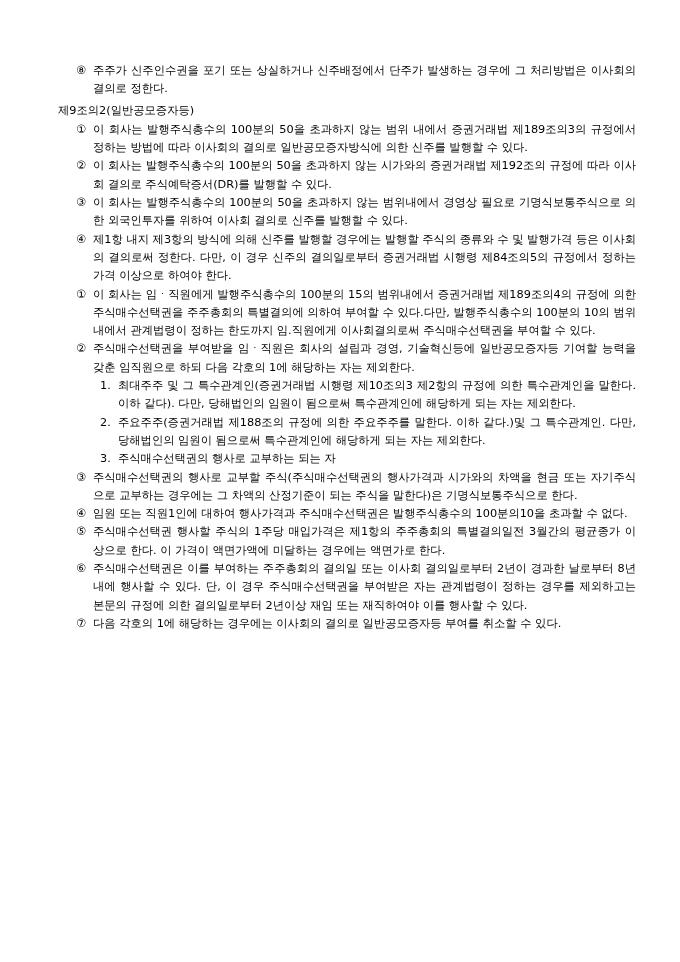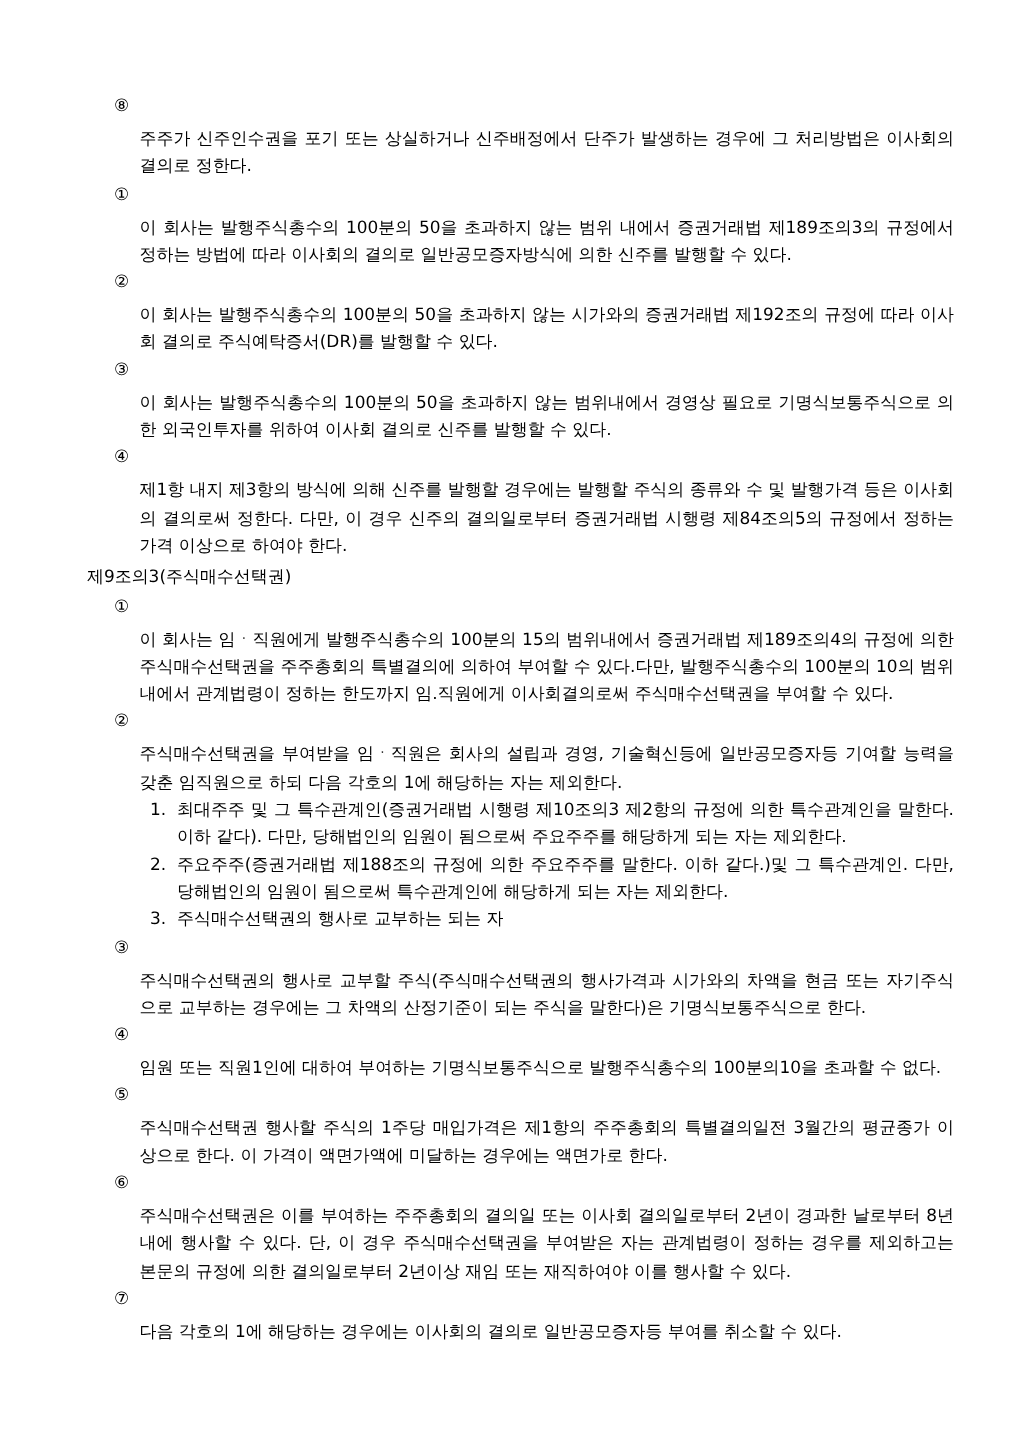--- a/index.html
+++ b/index.html
@@ -39,21 +39,20 @@
     width: 17px;
     text-align: left;
     line-height: 1.62;
   }
   .item .body {
     flex: 1 1 auto;
     text-align: justify;
     text-justify: inter-character;
     word-break: break-all;
     line-height: 1.62;
-    margin-top: 22px;
   }
   
   .subitem {
     display: flex;
     align-items: flex-start;
     margin: 0 0 0 42px;
   }
   .subitem .marker {
     flex: 0 0 auto;
     width: 18px;
@@ -73,69 +72,69 @@
 </head>
 <body>
 
 <div class="page">
 
   <div class="item top-item">
     <span class="marker">⑧</span>
     <span class="body">주주가 신주인수권을 포기 또는 상실하거나 신주배정에서 단주가 발생하는 경우에 그 처리방법은 이사회의 결의로 정한다.</span>
   </div>
 
+  <div class="section-head">제9조의2(일반공모증자등)</div>
 
   <div class="item">
     <span class="marker">①</span>
     <span class="body">이 회사는 발행주식총수의 100분의 50을 초과하지 않는 범위 내에서 증권거래법 제189조의3의 규정에서 정하는 방법에 따라 이사회의 결의로 일반공모증자방식에 의한 신주를 발행할 수 있다.</span>
   </div>
   <div class="item">
     <span class="marker">②</span>
     <span class="body">이 회사는 발행주식총수의 100분의 50을 초과하지 않는 시가와의 증권거래법 제192조의 규정에 따라 이사회 결의로 주식예탁증서(DR)를 발행할 수 있다.</span>
   </div>
   <div class="item">
     <span class="marker">③</span>
     <span class="body">이 회사는 발행주식총수의 100분의 50을 초과하지 않는 범위내에서 경영상 필요로 기명식보통주식으로 의한 외국인투자를 위하여 이사회 결의로 신주를 발행할 수 있다.</span>
   </div>
   <div class="item">
     <span class="marker">④</span>
     <span class="body">제1항 내지 제3항의 방식에 의해 신주를 발행할 경우에는 발행할 주식의 종류와 수 및 발행가격 등은 이사회의 결의로써 정한다. 다만, 이 경우 신주의 결의일로부터 증권거래법 시행령 제84조의5의 규정에서 정하는 가격 이상으로 하여야 한다.</span>
   </div>
 
-  <div class="section-head">제9조의3(주식매수선택권)</div>
 
   <div class="item">
     <span class="marker">①</span>
     <span class="body">이 회사는 임ㆍ직원에게 발행주식총수의 100분의 15의 범위내에서 증권거래법 제189조의4의 규정에 의한 주식매수선택권을 주주총회의 특별결의에 의하여 부여할 수 있다.다만, 발행주식총수의 100분의 10의 범위내에서 관계법령이 정하는 한도까지 임.직원에게 이사회결의로써 주식매수선택권을 부여할 수 있다.</span>
   </div>
 
   <div class="item">
     <span class="marker">②</span>
     <span class="body">주식매수선택권을 부여받을 임ㆍ직원은 회사의 설립과 경영, 기술혁신등에 일반공모증자등 기여할 능력을 갖춘 임직원으로 하되 다음 각호의 1에 해당하는 자는 제외한다.</span>
   </div>
   <div class="subitem">
     <span class="marker">1.</span>
-    <span class="body">최대주주 및 그 특수관계인(증권거래법 시행령 제10조의3 제2항의 규정에 의한 특수관계인을 말한다. 이하 같다). 다만, 당해법인의 임원이 됨으로써 주요주주를 해당하게 되는 자는 제외한다.</span>
+    <span class="body">최대주주 및 그 특수관계인(증권거래법 시행령 제10조의3 제2항의 규정에 의한 특수관계인을 말한다. 이하 같다). 다만, 당해법인의 임원이 됨으로써 특수관계인에 해당하게 되는 자는 제외한다.</span>
   </div>
   <div class="subitem">
     <span class="marker">2.</span>
     <span class="body">주요주주(증권거래법 제188조의 규정에 의한 주요주주를 말한다. 이하 같다.)및 그 특수관계인. 다만, 당해법인의 임원이 됨으로써 특수관계인에 해당하게 되는 자는 제외한다.</span>
   </div>
   <div class="subitem">
     <span class="marker">3.</span>
     <span class="body">주식매수선택권의 행사로 교부하는 되는 자</span>
   </div>
 
   <div class="item">
     <span class="marker">③</span>
     <span class="body">주식매수선택권의 행사로 교부할 주식(주식매수선택권의 행사가격과 시가와의 차액을 현금 또는 자기주식으로 교부하는 경우에는 그 차액의 산정기준이 되는 주식을 말한다)은 기명식보통주식으로 한다.</span>
   </div>
   <div class="item">
     <span class="marker">④</span>
-    <span class="body">임원 또는 직원1인에 대하여 부여하는 기명식보통주식으로 발행주식총수의 100분의10을 초과할 수 없다.</span>
+    <span class="body">임원 또는 직원1인에 대하여 행사가격과 주식매수선택권은 발행주식총수의 100분의10을 초과할 수 없다.</span>
   </div>
   <div class="item">
     <span class="marker">⑤</span>
     <span class="body">주식매수선택권 행사할 주식의 1주당 매입가격은 제1항의 주주총회의 특별결의일전 3월간의 평균종가 이상으로 한다. 이 가격이 액면가액에 미달하는 경우에는 액면가로 한다.</span>
   </div>
   <div class="item">
     <span class="marker">⑥</span>
     <span class="body">주식매수선택권은 이를 부여하는 주주총회의 결의일 또는 이사회 결의일로부터 2년이 경과한 날로부터 8년내에 행사할 수 있다. 단, 이 경우 주식매수선택권을 부여받은 자는 관계법령이 정하는 경우를 제외하고는 본문의 규정에 의한 결의일로부터 2년이상 재임 또는 재직하여야 이를 행사할 수 있다.</span>
   </div>
   <div class="item">

